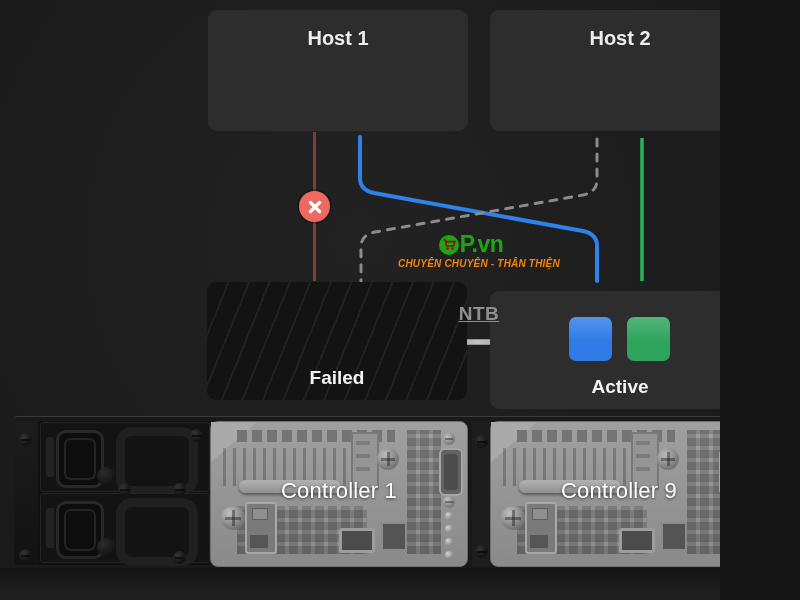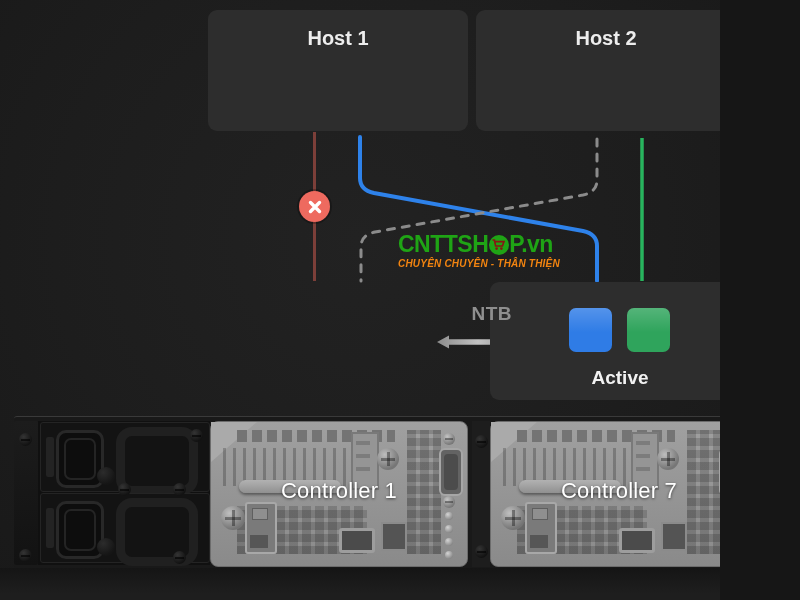--- a/index.html
+++ b/index.html
@@ -13,31 +13,31 @@
     position:absolute;top:10px;width:260px;height:121px;border-radius:9px;
     background:var(--box,#2d2d2d);
   }
   .host-box .lbl{margin-top:17px;text-align:center;font-size:20px;font-weight:700;color:#ededed;}
   .failed-box{
     position:absolute;left:207px;top:282px;width:260px;height:118px;border-radius:9px;
     background-color:#131313;
     background-image:repeating-linear-gradient(112deg, rgba(255,255,255,0.06) 0 2px, transparent 2px 19px);
   }
   .active-box{
-    position:absolute;left:490px;top:282px;width:260px;height:118px;border-radius:9px;
+    position:absolute;left:490px;top:291px;width:260px;height:118px;border-radius:9px;
     background:var(--box,#2d2d2d);
   }
   .state-lbl{position:absolute;left:0;right:0;bottom:11px;text-align:center;
     font-size:19px;font-weight:700;color:#f2f2f2;}
   .chip{position:absolute;top:26px;width:43px;height:44px;border-radius:7px;overflow:hidden;}
   .chip::after{content:"";position:absolute;inset:0;background:linear-gradient(180deg,rgba(255,255,255,.18),rgba(255,255,255,0) 55%);}
   .chip.blue{left:79px;background:var(--blue-chip,#2f7ce6);}
   .chip.green{left:137px;background:var(--green-chip,#2fa45c);}
-  .ntb-lbl{position:absolute;left:446px;top:303px;width:66px;text-align:right;
-    font-size:19px;font-weight:600;color:var(--ntb-text,#8f8f8f);letter-spacing:.5px;}
+  .ntb-lbl{position:absolute;left:446px;top:303px;width:66px;text-align:center;
+    font-size:19px;font-weight:600;color:var(--ntb-text,#8f8f8f);letter-spacing:.5px;text-decoration:underline;}
   
   .err-badge{
     position:absolute;left:299px;top:191px;width:31px;height:31px;border-radius:50%;
     background:var(--error-badge,#ee6a5f);display:flex;align-items:center;justify-content:center;
     box-shadow:0 0 0 2px rgba(0,0,0,.25);
   }
   
   .logo{position:absolute;left:398px;top:233px;width:146px;text-align:center;line-height:1;}
   .logo-main{font-size:23px;font-weight:800;color:var(--logo-green,#1fa415);
     letter-spacing:-0.5px;white-space:nowrap;display:inline-flex;align-items:center;}
@@ -130,45 +130,47 @@
     <path d="M314.5 132 V281" fill="none" style="stroke:var(--failed-line,#7c3f39)" stroke-width="3"></path>
     <path d="M360 137 L360 178 Q360 190 374 193 L583 231 Q597 234 597 246 L597 281" fill="none" style="stroke:var(--blue-line,#2e82ea)" stroke-width="4" stroke-linecap="round"></path>
     <path d="M597 139 L597 180 Q597 192 583 195 L375 232 Q361 235 361 247 L361 281" fill="none" style="stroke:var(--dashed-line,#8b8b8b)" stroke-width="3" stroke-dasharray="7 8" stroke-linecap="round"></path>
     <path d="M642 138 V281" fill="none" style="stroke:var(--green-line,#28b45e)" stroke-width="3.5"></path>
     <polygon points="437,342 449,335.5 449,339.2 507,339.2 507,335.5 519,342 507,348.5 507,344.8 449,344.8 449,348.5" fill="url(#ag)"></polygon>
   </svg>
 
   <div class="host-box" style="left:208px">
     <div class="lbl">Host 1</div>
   </div>
-  <div class="host-box" style="left:476px">
+  <div class="host-box" style="left:490px">
     <div class="lbl">Host 2</div>
   </div>
 
   <div class="err-badge">
     <svg width="14" height="14" viewBox="0 0 14 14">
       <path d="M2.5 2.5 L11.5 11.5 M11.5 2.5 L2.5 11.5" stroke="#ffffff" stroke-width="3.4" stroke-linecap="round"></path>
     </svg>
   </div>
 
   <div class="logo">
     <span class="logo-main">
-        <span>CNTTSH</span>
         <span class="cart-o">
           <svg width="13" height="12" viewBox="0 0 13 12">
         <path d="M0.5 1 H2.4 L3.6 7 H10.4 L12 2.6 H3" fill="none" style="stroke:var(--cart-red,#8b1313)" stroke-width="1.6"></path>
         <circle cx="4.6" cy="9.6" r="1.3" style="fill:var(--cart-red,#8b1313)"></circle>
         <circle cx="9.4" cy="9.6" r="1.3" style="fill:var(--cart-red,#8b1313)"></circle>
       </svg>
         </span>
         <span>P.vn</span>
       </span>
     <div class="logo-tag">CHUYÊN CHUYÊN - THÂN THIỆN</div>
   </div>
 
+  <div class="failed-box">
+    <div class="state-lbl">Failed</div>
+  </div>
   <div class="active-box">
     <div class="chip blue"></div>
     <div class="chip green"></div>
     <div class="state-lbl">Active</div>
   </div>
   <div class="ntb-lbl">NTB</div>
 
   <div class="chassis">
     <div class="ear left">
       <div class="screw dark" style="left:5px;top:12px"></div>
@@ -239,21 +241,21 @@
       <div class="bigscrew"></div>
       <div class="rj45"></div>
       <div class="port-a"></div>
       <div class="port-b"></div>
       <div class="leds">
         <div class="led"></div>
           <div class="led"></div>
           <div class="led"></div>
           <div class="led"></div>
       </div>
-      <div class="ctl-lbl">Controller 7</div>
+      <div class="ctl-lbl">Controller 9</div>
     </div>
 
     <div class="ear right">
       <div class="screw dark" style="left:6px;top:16px"></div>
       <div class="screw dark" style="left:6px;top:124px"></div>
     </div>
   </div>
   <div class="floor"></div>
 </div>
 

